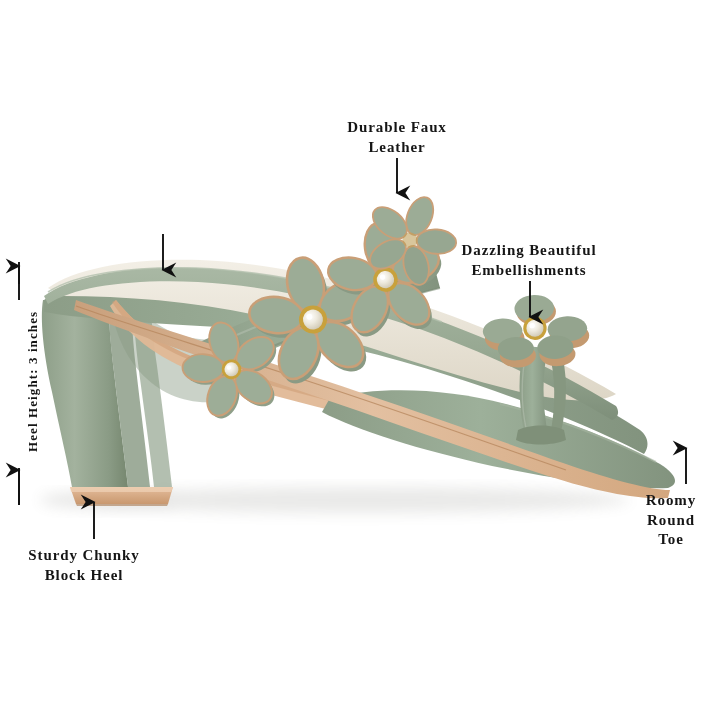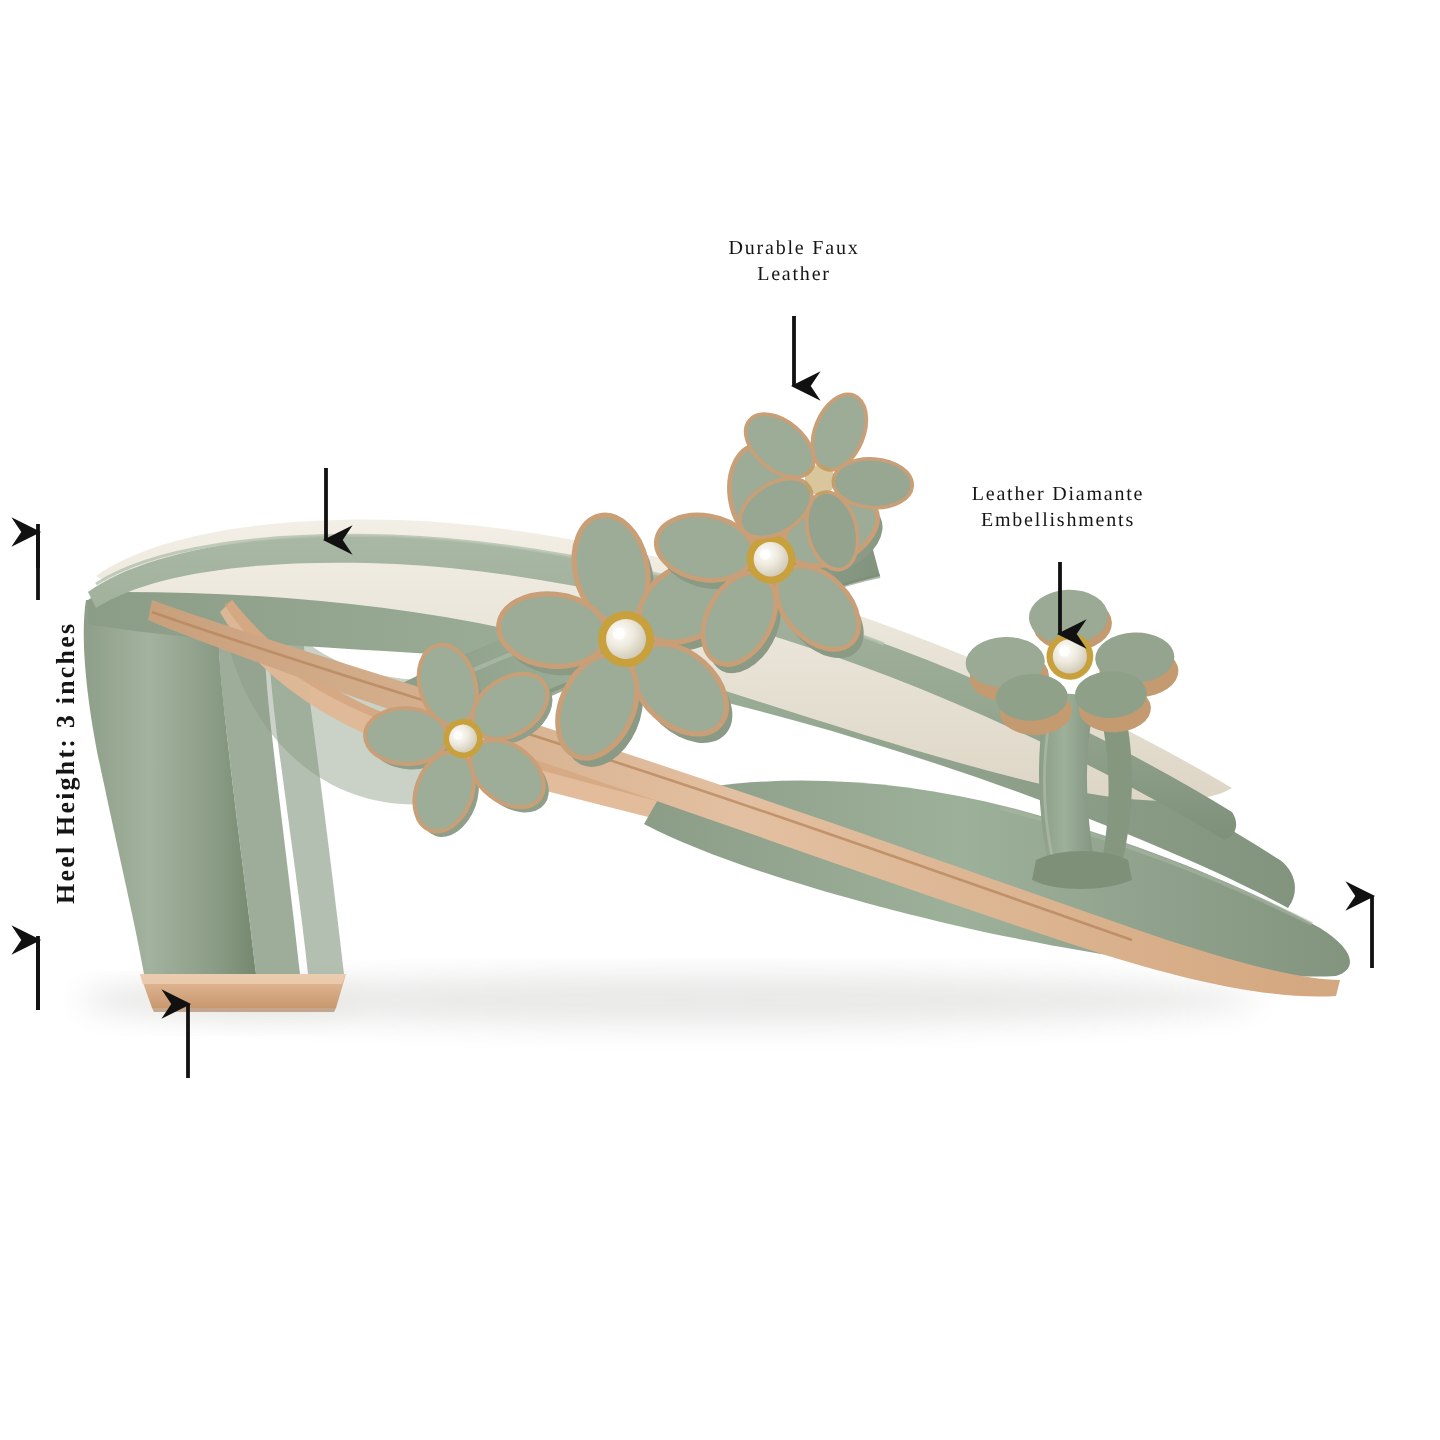--- a/index.html
+++ b/index.html
@@ -6,22 +6,22 @@
   body{
     width:720px;height:720px;background:#ffffff;
     font-family:"Liberation Serif", serif;
     position:relative;overflow:hidden;
   }
   #stage{position:absolute;inset:0;width:720px;height:720px;}
 
   .callout{
     position:absolute;
     font-family:"Liberation Serif", serif;
-    font-size:10px;
-    font-weight:400;
+    font-size:15px;
+    font-weight:700;
     color:#151515;
     letter-spacing:0.9px;
     line-height:1.30;
     text-align:center;
     white-space:pre-line;
     user-select:none;
   }
   .vlabel{
     position:absolute;
     font-family:"Liberation Serif", serif;
@@ -288,22 +288,26 @@
       <line class="arrowline" x1="19" y1="262" x2="19" y2="284"></line>
       <line class="arrowline" x1="19" y1="468" x2="19" y2="505"></line>
       <line class="arrowline" x1="19" y1="505" x2="19" y2="470" marker-end="url(#ahDbl)"></line>
     </g>
   </svg>
 
   <div class="callout" style="left:397px;top:118px;transform:translate(-50%,0);">Durable Faux
 Leather</div>
 
 
-  <div class="callout" style="left:529px;top:241px;transform:translate(-50%,0);">Leather Diamante
+  <div class="callout" style="left:529px;top:241px;transform:translate(-50%,0);">Dazzling Beautiful
 Embellishments</div>
 
 
-
-
+  <div class="callout" style="left:671px;top:491px;transform:translate(-50%,0);">Roomy
+Round Toe</div>
+
+
+  <div class="callout" style="left:84px;top:546px;transform:translate(-50%,0);">Sturdy Chunky
+Block Heel</div>
 
   <div class="vlabel" style="left:25px;top:452px;">Heel Height: 3 inches</div>
 
 </div>
 
 </body></html>

